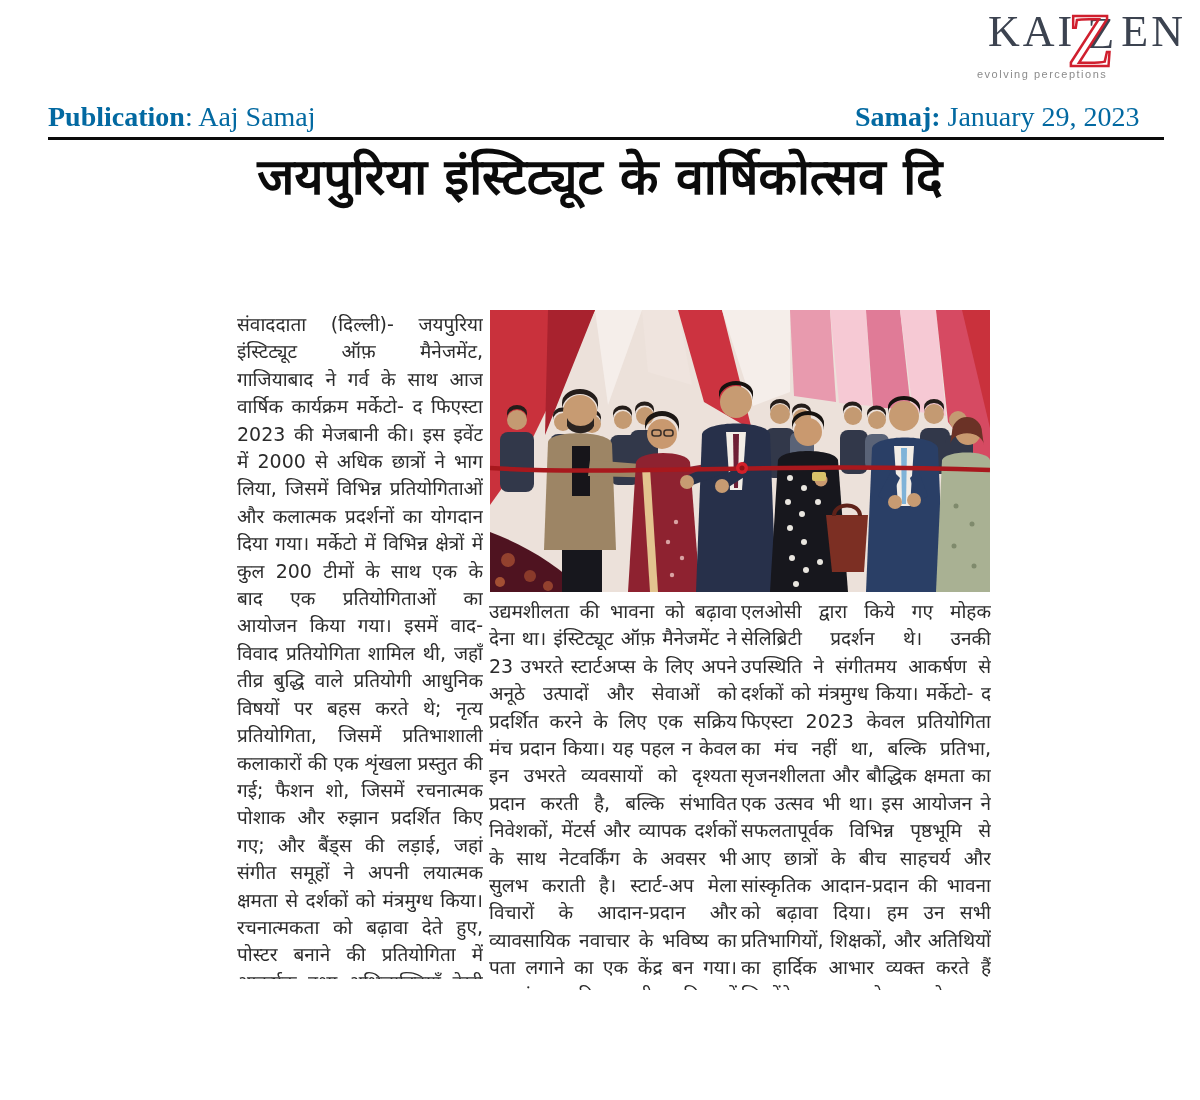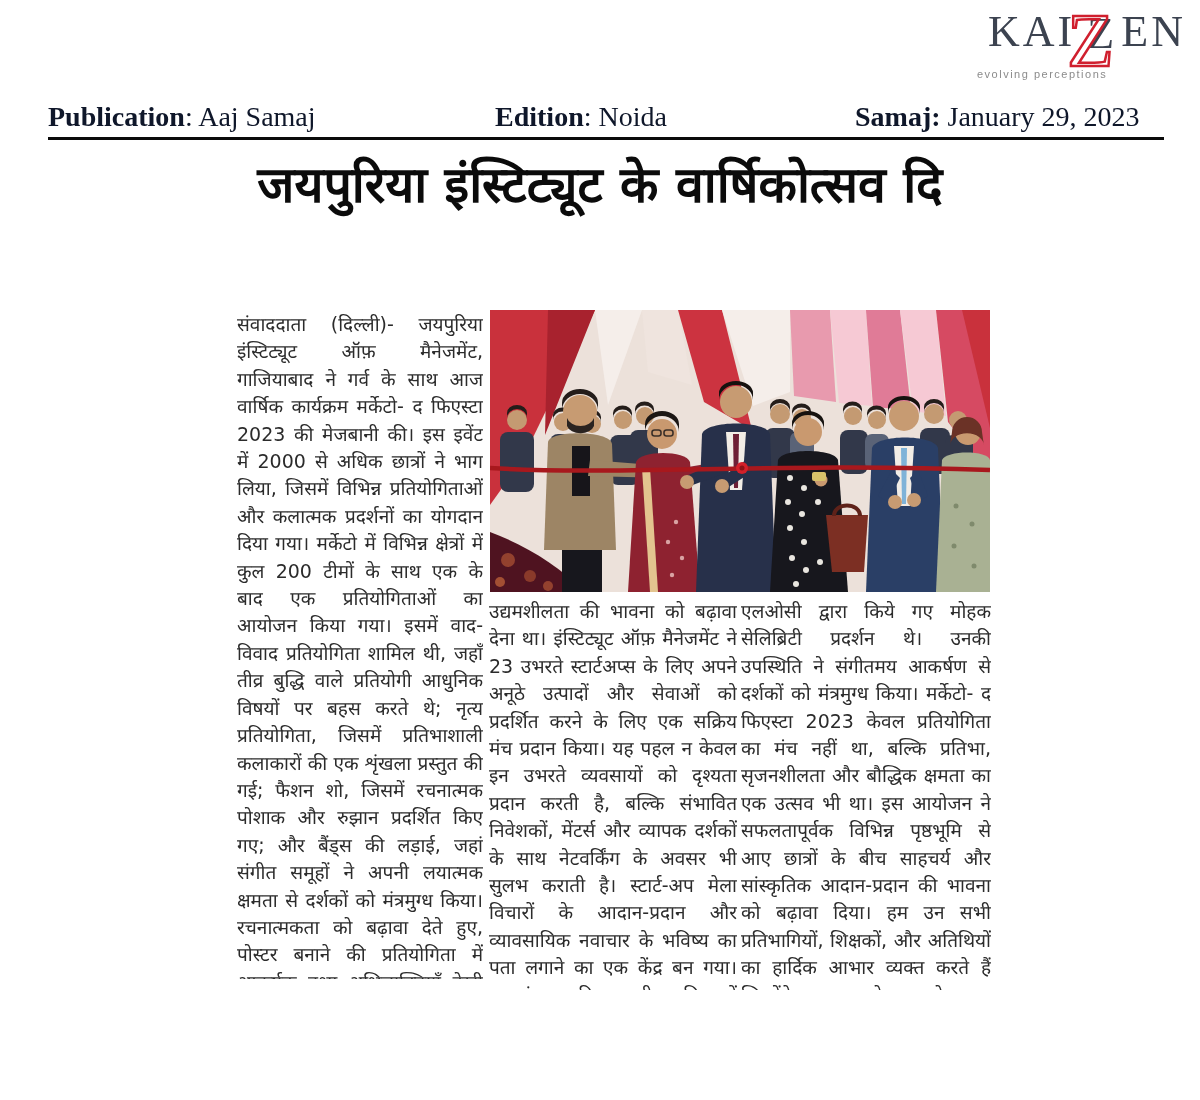--- a/index.html
+++ b/index.html
@@ -12,29 +12,29 @@
             font-size:44px;font-weight:400;color:#3c4350;letter-spacing:3px;line-height:1;margin-left:37px;}
   .logo-z-wrap{position:relative;width:58px;height:62px;}
   .logo-z-dark{position:absolute;left:12px;top:2px;font-size:44px;color:#3c4350;}
   .logo-z-red{position:absolute;left:-8px;top:-8px;font-size:76px;line-height:1;
               color:transparent;-webkit-text-stroke:2.5px #d01f2e;font-family:"Liberation Serif",serif;}
   .logo-tagline{position:absolute;left:4px;top:58px;font-size:11px;color:#8b8b8b;
                 letter-spacing:1.5px;font-family:"Liberation Sans",sans-serif;margin-left:22px;}
 
   
   .meta{position:absolute;left:48px;top:101px;width:1116px;height:36px;
-        border-bottom:3px solid #0a0a0a;font-size:28px;color:#0f172a;}
+        border-bottom:3px solid #0a0a0a;font-size:28px;color:#0369a1;}
   .meta-item{position:absolute;top:0;white-space:nowrap;}
   .meta-item b{font-weight:700;}
   .meta-pub{left:0;}
   .meta-ed{left:447px;}
   .meta-date{left:807px;}
 
   
-  .headline{position:absolute;left:60px;top:150px;width:1080px;text-align:center;
+  .headline{position:absolute;left:60px;top:142px;width:1080px;text-align:center;
             font-family:"DejaVu Sans","Liberation Sans",sans-serif;
             font-weight:700;color:#0b0b0b;font-size:50px;line-height:1.40;}
 
   
   .bodytext{position:absolute;font-family:"DejaVu Sans","Liberation Sans",sans-serif;
             font-size:19px;line-height:27.4px;color:#2b2b2b;text-align:justify;
             text-justify:inter-word;}
   .col1{left:237px;top:311px;width:246px;height:668px;overflow:hidden;}
   .col2{left:489px;top:598px;width:248px;height:392px;overflow:hidden;}
   .col3{left:741px;top:598px;width:250px;height:392px;overflow:hidden;}
@@ -56,21 +56,20 @@
         <span class="logo-z-dark">Z</span>
         <span class="logo-z-red">Z</span>
       </span>
       <span>EN</span>
     </div>
     <div class="logo-tagline">evolving perceptions</div>
   </div>
 
   <div class="meta">
     <span class="meta-item meta-pub"><b>Publication</b><span>: Aaj Samaj</span></span>
-    <span class="meta-item meta-ed"><b>Edition</b><span>: Noida</span></span>
     <span class="meta-item meta-date"><b>Samaj:</b><span> January 29, 2023</span></span>
   </div>
 
   <div class="headline">
     <div>जयपुरिया इंस्टिट्यूट के वार्षिकोत्सव दि</div>
   </div>
 
   <div class="bodytext col1">संवाददाता (दिल्ली)- जयपुरिया इंस्टिट्यूट ऑफ़ मैनेजमेंट, गाजियाबाद ने गर्व के साथ आज वार्षिक कार्यक्रम मर्केटो- द फिएस्टा 2023 की मेजबानी की। इस इवेंट में 2000 से अधिक छात्रों ने भाग लिया, जिसमें विभिन्न प्रतियोगिताओं और कलात्मक प्रदर्शनों का योगदान दिया गया। मर्केटो में विभिन्न क्षेत्रों में कुल 200 टीमों के साथ एक के बाद एक प्रतियोगिताओं का आयोजन किया गया। इसमें वाद-विवाद प्रतियोगिता शामिल थी, जहाँ तीव्र बुद्धि वाले प्रतियोगी आधुनिक विषयों पर बहस करते थे; नृत्य प्रतियोगिता, जिसमें प्रतिभाशाली कलाकारों की एक शृंखला प्रस्तुत की गई; फैशन शो, जिसमें रचनात्मक पोशाक और रुझान प्रदर्शित किए गए; और बैंड्स की लड़ाई, जहां संगीत समूहों ने अपनी लयात्मक क्षमता से दर्शकों को मंत्रमुग्ध किया। रचनात्मकता को बढ़ावा देते हुए, पोस्टर बनाने की प्रतियोगिता में आकर्षक दृश्य अभिव्यक्तियाँ देखी गईं, जबकि बिजनेस प्लान प्रतियोगिता में नवीन उद्यमशीलता विचारों का प्रदर्शन किया गया। बिजनेस क्विज़ ने प्रतियोगियों की कॉर्पोरेट और आर्थिक समझ को परखा, और नुक्कड़ नाटक ने सामाजिक संदेशों को प्रभावशाली प्रदर्शनों के माध्यम से पेश किया। इस वर्ष के मर्केटो- द फिएस्टा का एक विशेष आकर्षण स्टार्ट-अप मेला 2023 था, जो इवेंट रोस्टर में एक नवीन जोड़ था। इस विशेष खंड का उद्देश्य छात्रों और उपस्थित लोगों में</div>
   <div class="bodytext col2">उद्यमशीलता की भावना को बढ़ावा देना था। इंस्टिट्यूट ऑफ़ मैनेजमेंट ने 23 उभरते स्टार्टअप्स के लिए अपने अनूठे उत्पादों और सेवाओं को प्रदर्शित करने के लिए एक सक्रिय मंच प्रदान किया। यह पहल न केवल इन उभरते व्यवसायों को दृश्यता प्रदान करती है, बल्कि संभावित निवेशकों, मेंटर्स और व्यापक दर्शकों के साथ नेटवर्किंग के अवसर भी सुलभ कराती है। स्टार्ट-अप मेला विचारों के आदान-प्रदान और व्यावसायिक नवाचार के भविष्य का पता लगाने का एक केंद्र बन गया। यह संस्थान की उद्यमशील प्रतिभाओं को पोषित करने और भविष्य के व्यावसायिक नेताओं का समर्थन करने की प्रतिबद्धता का प्रमाण था। मर्केटो 2023 का मुख्य आकर्षण प्रसिद्ध गायक एहसान असगर और स्टारबॉय</div>
   <div class="bodytext col3">एलओसी द्वारा किये गए मोहक सेलिब्रिटी प्रदर्शन थे। उनकी उपस्थिति ने संगीतमय आकर्षण से दर्शकों को मंत्रमुग्ध किया। मर्केटो- द फिएस्टा 2023 केवल प्रतियोगिता का मंच नहीं था, बल्कि प्रतिभा, सृजनशीलता और बौद्धिक क्षमता का एक उत्सव भी था। इस आयोजन ने सफलतापूर्वक विभिन्न पृष्ठभूमि से आए छात्रों के बीच साहचर्य और सांस्कृतिक आदान-प्रदान की भावना को बढ़ावा दिया। हम उन सभी प्रतिभागियों, शिक्षकों, और अतिथियों का हार्दिक आभार व्यक्त करते हैं जिन्होंने इस आयोजन को भव्य सफलता प्रदान की। जयपुरिया इंस्टिट्यूट ऑफ मैनेजमेंट, गाज़ियाबाद, समग्र विकास और सांस्कृतिक जीवंतता को बढ़ावा देने में उत्कृष्टता का स्तंभ बना हुआ है।</div>

